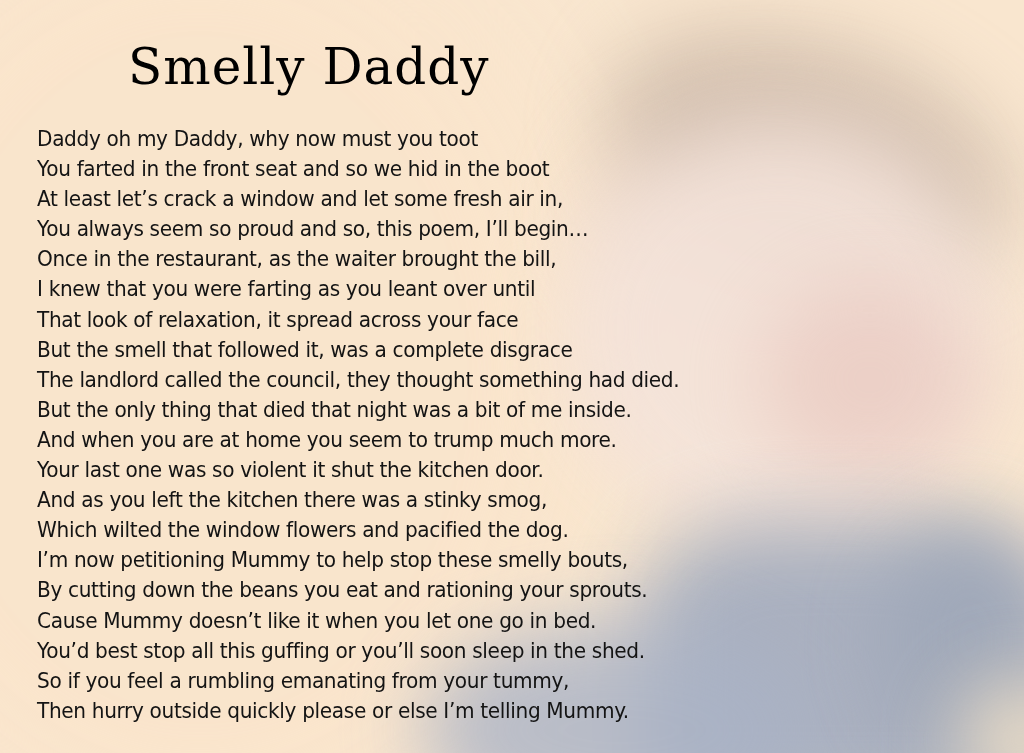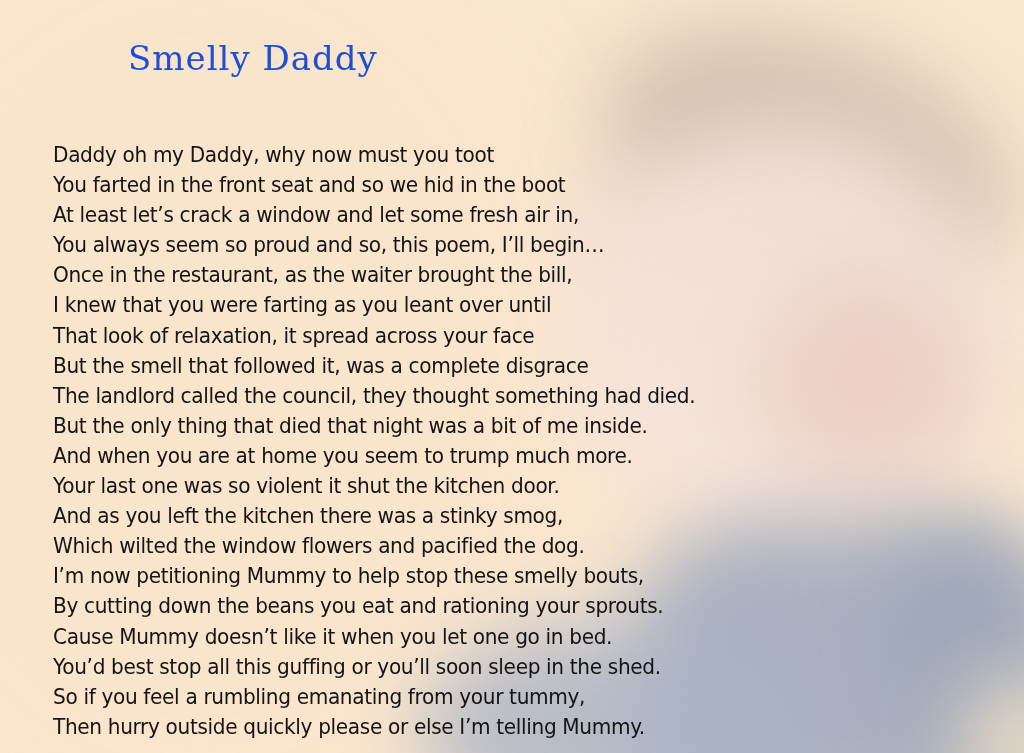--- a/index.html
+++ b/index.html
@@ -17,24 +17,24 @@
   .shirt { left:640px; top:520px; width:420px; height:300px; background:#a6aebf; opacity:.95; border-radius:30% 40% 0 0; }
   .shirt2 { left:420px; top:620px; width:400px; height:220px; background:#aab3c6; opacity:.8; }
   .shirt3 { left:880px; top:520px; width:180px; height:240px; background:#9ea7b8; opacity:.85; }
   .warm-left { left:-200px; top:-100px; width:800px; height:950px; background:#fae5cc; opacity:.95; filter: blur(60px); }
   .corner { left:960px; top:680px; width:120px; height:120px; background:#f4e3c8; opacity:.9; }
 
   .content { position:absolute; inset:0; }
   .title {
     position:absolute; left:128px; top:38px;
     font-family: "DejaVu Serif", serif;
-    font-size:34px; color:#1d4ed8; letter-spacing:1px;
+    font-size:50px; color:#000000; letter-spacing:1px;
     margin:0; font-weight:normal;
   }
-  .poem { position:absolute; left:37px; top:124px; margin:16px; padding:0; list-style:none; }
+  .poem { position:absolute; left:37px; top:124px; margin:0; padding:0; list-style:none; }
   .poem li {
     font-family: "DejaVu Sans", sans-serif;
     font-size:20.5px; line-height:30.1px; color:#141414;
     white-space:nowrap; letter-spacing:-0.35px; transform:scaleX(0.98); transform-origin:left;
   }
 </style>
 </head>
 <body>
 
 <div class="bg">

